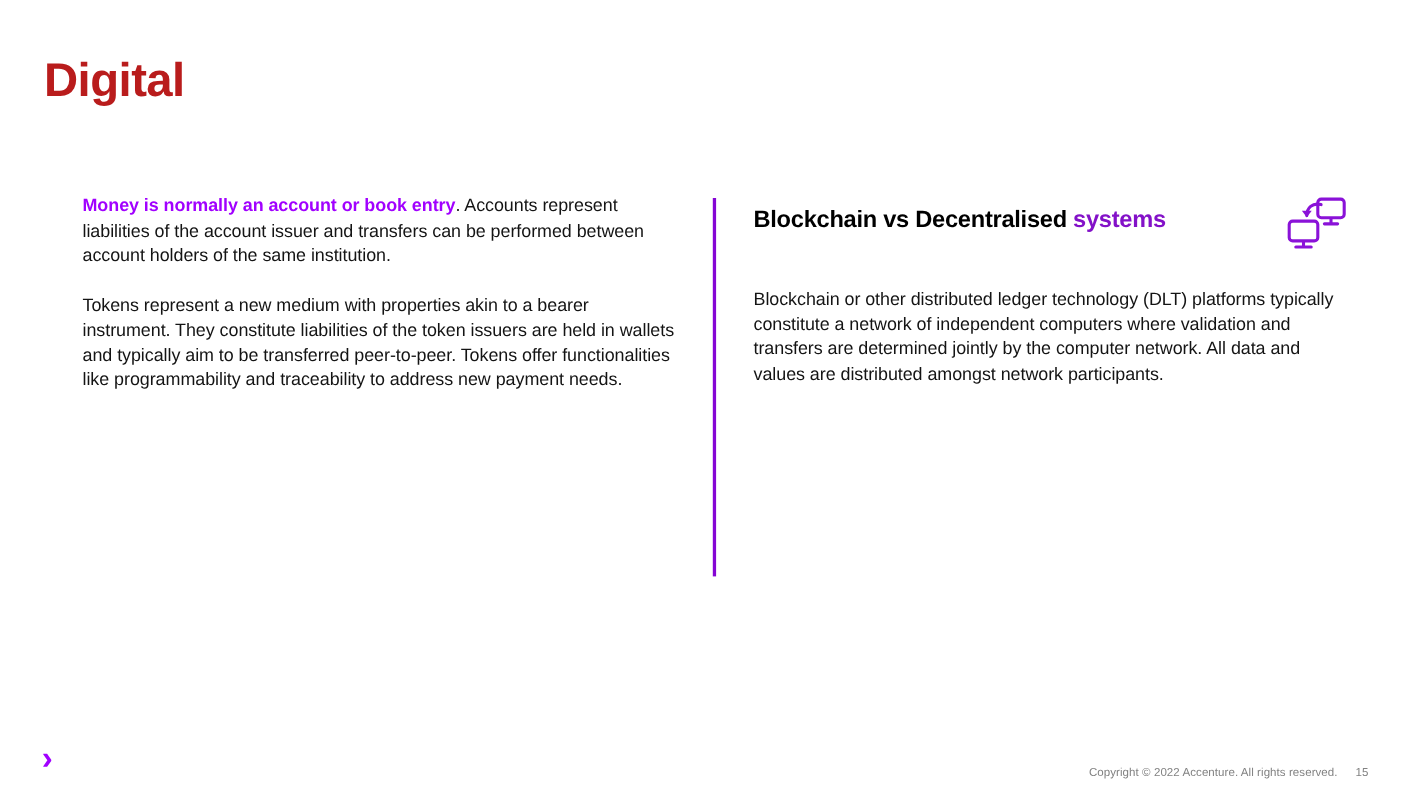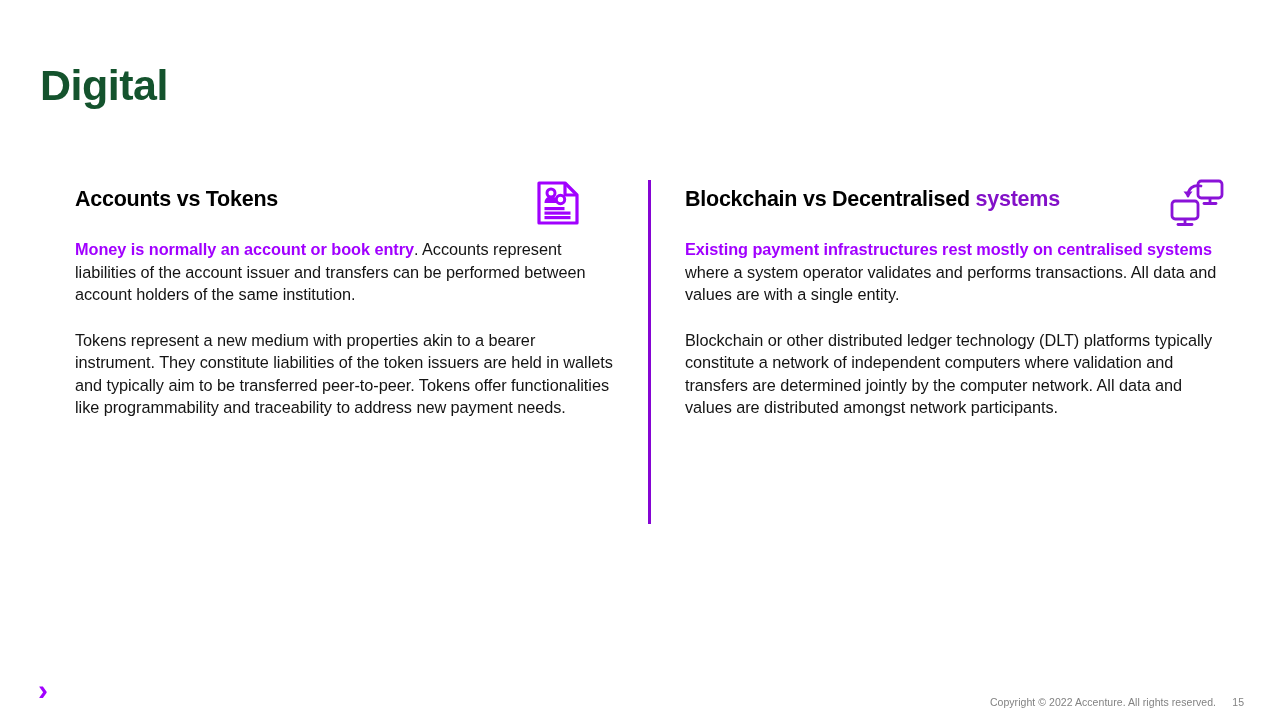--- a/index.html
+++ b/index.html
@@ -19,25 +19,25 @@
     position: relative;
     width: 1280px;
     height: 720px;
     background: #ffffff;
   }
 
   
   .slide-title {
     position: absolute;
     left: 40px;
-    top: 34px;
+    top: 22px;
     font-size: 43px;
     font-weight: 700;
     letter-spacing: -0.5px;
-    color: #14532d;
+    color: #b91c1c;
     line-height: 1.05;
     white-space: nowrap;
   }
 
   .slide-subtitle {
     position: absolute;
     left: 40px;
     top: 98px;
     font-size: 18.5px;
     font-weight: 700;
@@ -156,36 +156,20 @@
 
   <h1 class="slide-title">Digital</h1>
 
 
   <div class="columns">
 
     <div class="divider"></div>
 
     <div class="col col-left">
 
-      <div class="card-head">
-        <div class="card-title"><span>Accounts vs Tokens</span><span class="accent"></span></div>
-
-        <span class="card-icon">
-          <svg width="44" height="46" viewBox="0 0 44 46" fill="none" xmlns="http://www.w3.org/2000/svg">
-            <path d="M3 3 H29 L41 15 V43 H3 Z" stroke="#a100ff" stroke-width="3.2" fill="none" stroke-linejoin="round"></path>
-            <path d="M29 3 V15 H41" stroke="#a100ff" stroke-width="3.2" fill="none" stroke-linejoin="round"></path>
-            <circle cx="15" cy="13" r="4" stroke="#a100ff" stroke-width="3" fill="none"></circle>
-            <path d="M8.5 23 C8.5 18.5 11.5 16.5 15 16.5 C18.5 16.5 21.5 18.5 21.5 23 Z" fill="#a100ff"></path>
-            <circle cx="24.5" cy="19.5" r="4.2" stroke="#a100ff" stroke-width="3" fill="none"></circle>
-            <rect x="8.5" y="27" width="20" height="3.2" fill="#a100ff"></rect>
-            <rect x="8.5" y="31.5" width="26" height="3.2" fill="#a100ff"></rect>
-            <rect x="8.5" y="36" width="26" height="3.2" fill="#a100ff"></rect>
-          </svg>
-        </span>
-      </div>
 
       <p class="para first"><span class="lead">Money is normally an account or book entry</span><span>. Accounts represent liabilities of the account issuer and transfers can be performed between account holders of the same institution.</span></p>
 
       <p class="para second"><span class="lead"></span><span>Tokens represent a new medium with properties akin to a bearer instrument. They constitute liabilities of the token issuers are held in wallets and typically aim to be transferred peer-to-peer. Tokens offer functionalities like programmability and traceability to address new payment needs.</span></p>
 
     </div>
 
     <div class="col col-right">
 
       <div class="card-head">
@@ -198,21 +182,20 @@
             <path d="M35 25.5 H47" stroke="#8a12d8" stroke-width="2.8" stroke-linecap="round"></path>
             <rect x="3" y="23" width="26" height="18" rx="3.2" stroke="#8a12d8" stroke-width="2.8" fill="none"></rect>
             <path d="M16 41 V46" stroke="#8a12d8" stroke-width="2.8"></path>
             <path d="M9 46.5 H23" stroke="#8a12d8" stroke-width="2.8" stroke-linecap="round"></path>
             <path d="M32 8 C24 6 19 11 19 18" stroke="#8a12d8" stroke-width="2.8" fill="none" stroke-linecap="round"></path>
             <path d="M14.5 13.5 L19 19.5 L23.5 13.5 Z" fill="#8a12d8"></path>
           </svg>
         </span>
       </div>
 
-      <p class="para first"><span class="lead">Existing payment infrastructures rest mostly on centralised systems</span><span> where a system operator validates and performs transactions. All data and values are with a single entity.</span></p>
 
       <p class="para second"><span class="lead"></span><span>Blockchain or other distributed ledger technology (DLT) platforms typically constitute a network of independent computers where validation and transfers are determined jointly by the computer network. All data and values are distributed amongst network participants.</span></p>
 
     </div>
 
   </div>
 
   <div class="logo">›</div>
 
   <div class="footer-copy">Copyright © 2022 Accenture. All rights reserved.</div>

